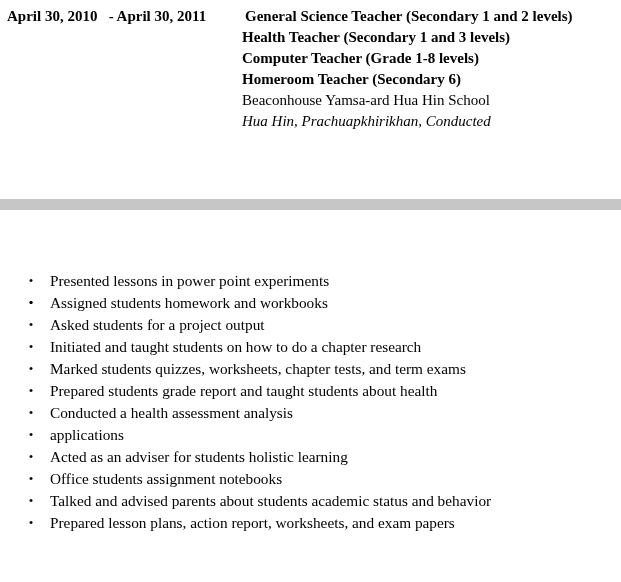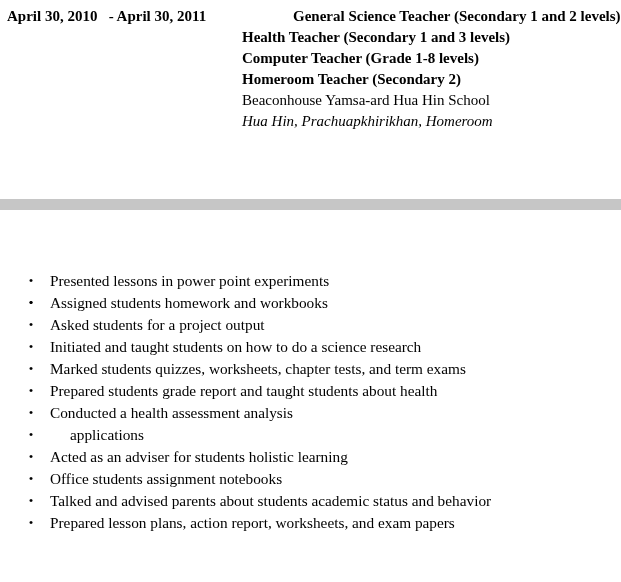--- a/index.html
+++ b/index.html
@@ -32,21 +32,20 @@
       font-size: 15px;
       line-height: 21px;
     }
     .header-roles .role {
       font-weight: bold;
       white-space: nowrap;
       display: block;
     }
     .header-roles .role.first {
       padding-left: 3px;
-      margin-left: 48px;
     }
     .header-roles .school {
       display: block;
       white-space: nowrap;
     }
     .header-roles .location {
       display: block;
       font-style: italic;
       white-space: nowrap;
     }
@@ -80,51 +79,50 @@
       left: 26px;
       top: 0;
       width: 10px;
       text-align: center;
       font-size: 13px;
     }
     .duties li.wrap .text {
       display: block;
       text-align: justify;
       text-align-last: left;
-      margin-left: 20px;
     }
     .duties li.wrap .line1 {
       display: block;
       text-align: justify;
       text-align-last: justify;
     }
   </style>
 </head>
 <body>
 
 <div>
   <div class="header-dates">April 30, 2010   - April 30, 2011</div>
   <div class="header-roles">
     <span class="role first">General Science Teacher (Secondary 1 and 2 levels)</span>
     <span class="role">Health Teacher (Secondary 1 and 3 levels)</span>
     <span class="role">Computer Teacher (Grade 1-8 levels)</span>
-    <span class="role">Homeroom Teacher (Secondary 2)</span>
+    <span class="role">Homeroom Teacher (Secondary 6)</span>
     <span class="school">Beaconhouse Yamsa-ard Hua Hin School</span>
-    <span class="location">Hua Hin, Prachuapkhirikhan, Homeroom</span>
+    <span class="location">Hua Hin, Prachuapkhirikhan, Conducted</span>
   </div>
 </div>
 
 <div class="divider" style="background: rgb(198, 198, 198);"></div>
 
 <ul class="duties">
   <li><span class="bullet">•</span><span class="text">Presented lessons in power point experiments</span></li>
   <li><span class="bullet">•</span></li>
   <li><span class="bullet">•</span><span class="text">Assigned students homework and workbooks</span></li>
   <li><span class="bullet">•</span><span class="text">Asked students for a project output</span></li>
-  <li><span class="bullet">•</span><span class="text">Initiated and taught students on how to do a science research</span></li>
+  <li><span class="bullet">•</span><span class="text">Initiated and taught students on how to do a chapter research</span></li>
   <li><span class="bullet">•</span><span class="text">Marked students quizzes, worksheets, chapter tests, and term exams</span></li>
   <li><span class="bullet">•</span><span class="text">Prepared students grade report and taught students about health</span></li>
   <li><span class="bullet">•</span><span class="text">Conducted a health assessment analysis</span></li>
   <li class="wrap">
       <span class="bullet">•</span>
       <span class="text">applications</span>
     </li>
   <li><span class="bullet">•</span><span class="text">Acted as an adviser for students holistic learning</span></li>
   <li><span class="bullet">•</span><span class="text">Office students assignment notebooks</span></li>
   <li><span class="bullet">•</span><span class="text">Talked and advised parents about students academic status and behavior</span></li>

